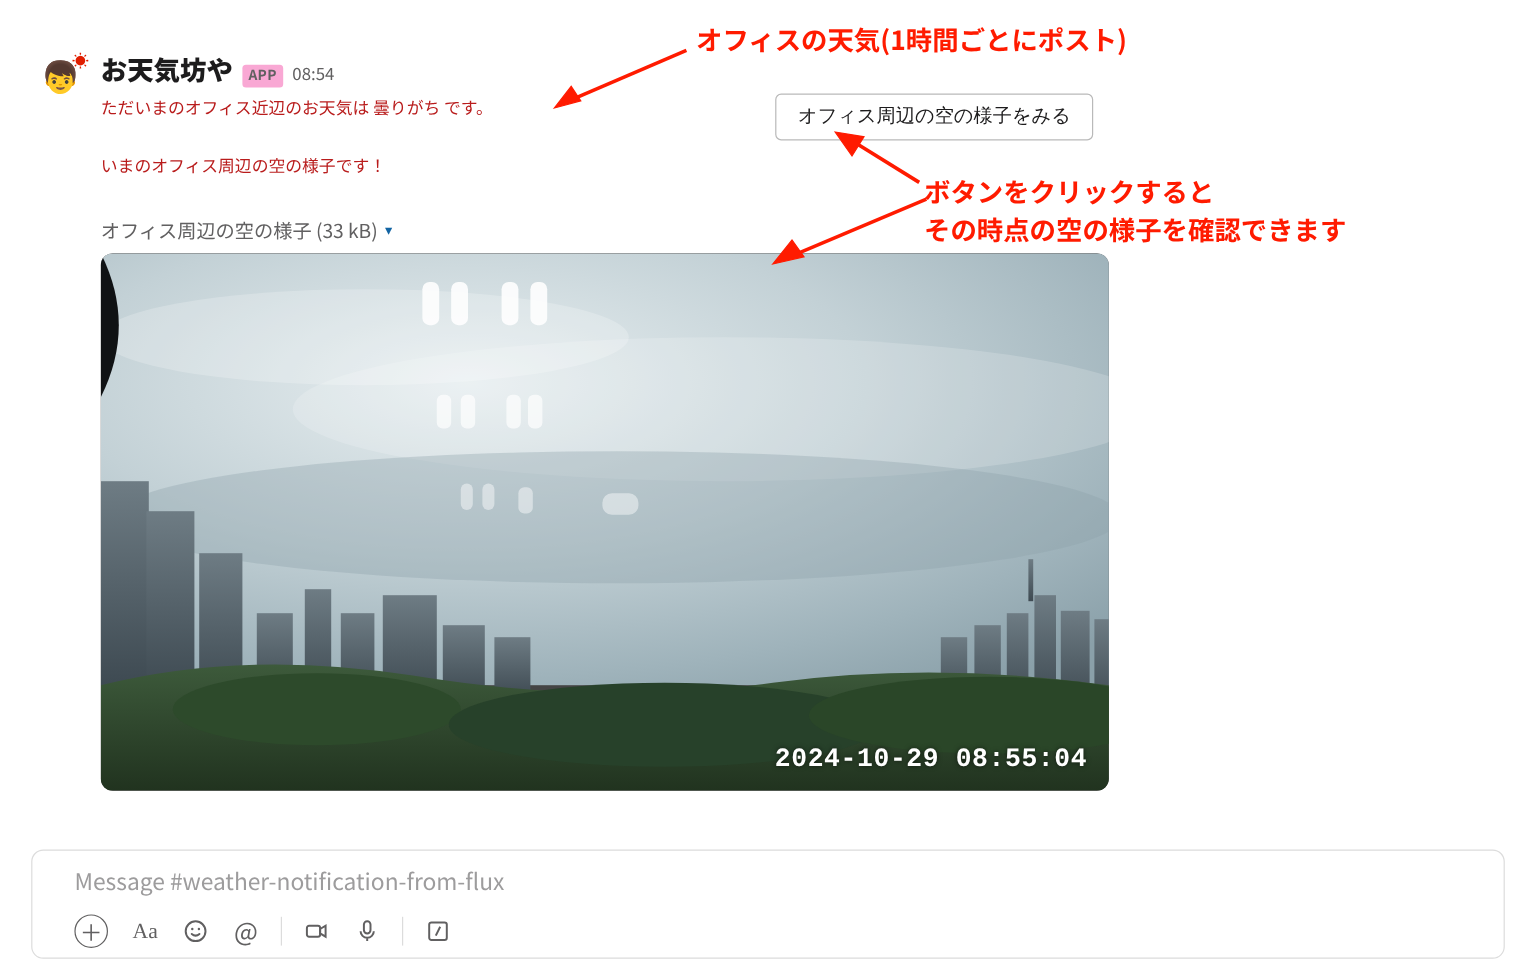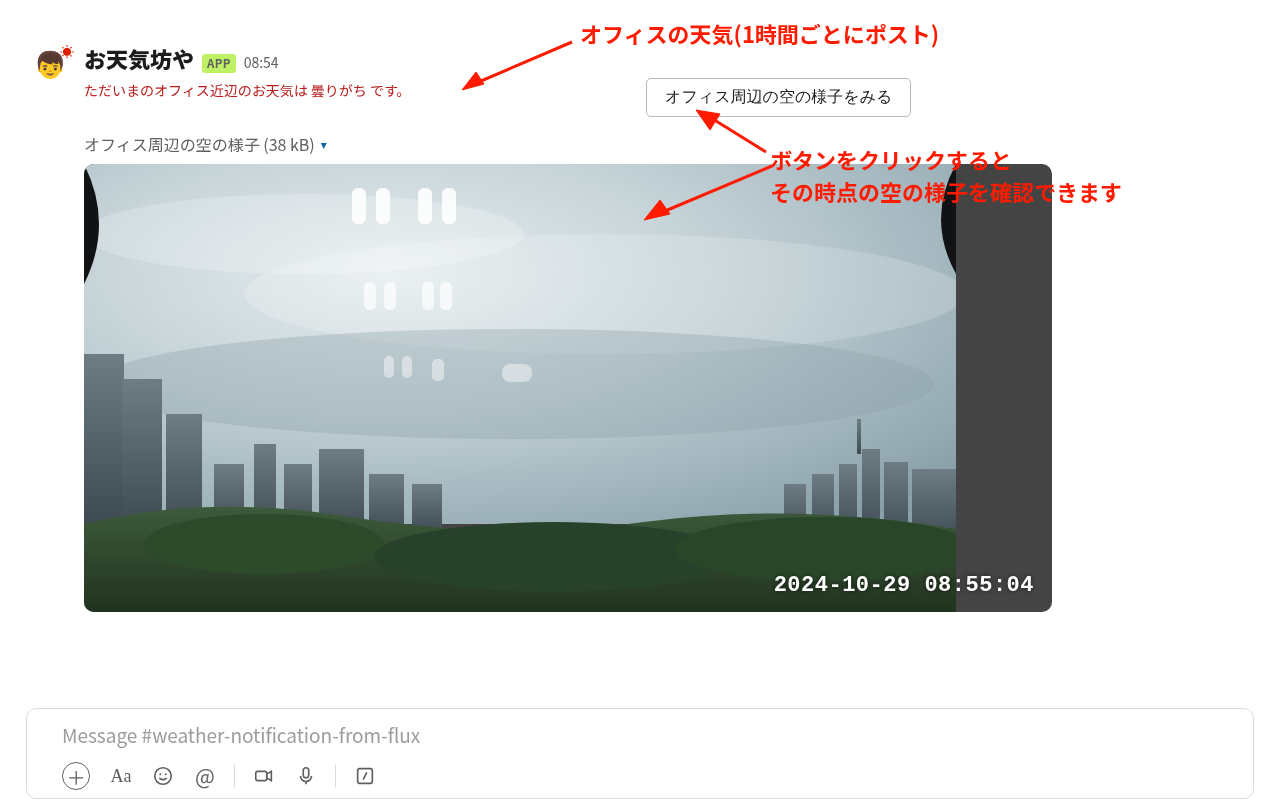--- a/index.html
+++ b/index.html
@@ -51,21 +51,21 @@
     }
     .sender-name {
       font-weight: 900;
       font-size: 22px;
       color: #1d1c1d;
     }
     .app-badge {
       font-size: 11.5px;
       font-weight: 700;
       color: #616061;
-      background: #bef264;
+      background: #f9a8d4;
       border-radius: 3px;
       padding: 1px 5px 2px;
       letter-spacing: .3px;
     }
     .timestamp {
       font-size: 14px;
       color: #616061;
     }
 
     .msg-text {
@@ -81,21 +81,21 @@
       gap: 6px;
       font-size: 16px;
       color: #616061;
       margin-top: 4px;
       margin-bottom: 8px;
       cursor: pointer;
     }
     .file-header .caret { color: #1264a3; font-size: 12px; }
 
     .image-attachment {
-      width: 968px;
+      width: 840px;
       height: 448px;
       border-radius: 10px;
       overflow: hidden;
       position: relative;
       background: #444;
     }
     .image-attachment svg { display: block; }
 
     .img-timestamp {
       position: absolute;
@@ -199,23 +199,24 @@
   </div>
 
   <div class="body-col">
     <div class="sender-row">
       <span class="sender-name">お天気坊や</span>
       <span class="app-badge">APP</span>
       <span class="timestamp">08:54</span>
     </div>
 
     <div class="msg-text">ただいまのオフィス近辺のお天気は 曇りがち です。</div>
+    <div class="msg-text">いまのオフィス周辺の空の様子です！</div>
 
     <div class="file-header">
-      <span>オフィス周辺の空の様子 (38 kB)</span>
+      <span>オフィス周辺の空の様子 (33 kB)</span>
       <span class="caret">▾</span>
     </div>
 
     <div class="image-attachment">
 
       <svg width="872" height="448" viewBox="0 0 872 448" preserveAspectRatio="none">
         <defs>
           <radialGradient id="sky" cx="35%" cy="30%" r="85%">
             <stop offset="0%" stop-color="#e7eef0"></stop>
             <stop offset="45%" stop-color="#c3d1d6"></stop>

